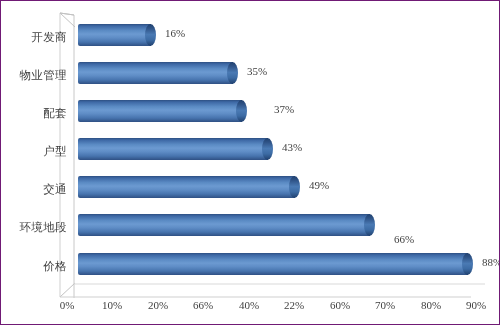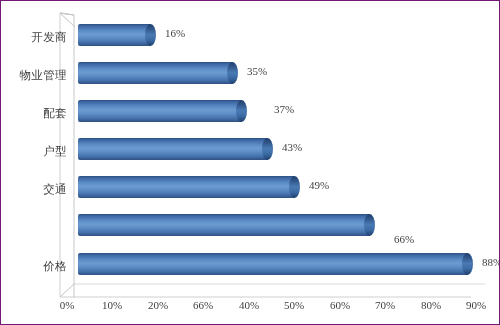--- a/index.html
+++ b/index.html
@@ -139,20 +139,21 @@
 
     <line x1="59" y1="296" x2="470" y2="296" stroke="#cfcfcf" stroke-width="1"></line>
   </svg>
 
   <div id="cat-axis">
     <div class="cat-label" style="top:30px;">开发商</div>
     <div class="cat-label" style="top:68px;">物业管理</div>
     <div class="cat-label" style="top:144px;">户型</div>
     <div class="cat-label" style="top:106px;">配套</div>
     <div class="cat-label" style="top:182px;">交通</div>
+    <div class="cat-label" style="top:220px;">环境地段</div>
     <div class="cat-label" style="top:259px;">价格</div>
   </div>
 
   <div id="bars-layer">
 
     <div class="bar-row" style="top:23px;left:77px;">
       <div class="bar-cyl" style="width:73px;"></div>
       <div class="bar-cap" style="left:67px;"></div>
       <div class="bar-value" style="left:87px;">16%</div>
     </div>
@@ -194,20 +195,20 @@
     </div>
 
   </div>
 
   <div id="x-axis">
     <div class="x-tick-label" style="left:66px;">0%</div>
     <div class="x-tick-label" style="left:111px;">10%</div>
     <div class="x-tick-label" style="left:157px;">20%</div>
     <div class="x-tick-label" style="left:202px;">66%</div>
     <div class="x-tick-label" style="left:248px;">40%</div>
-    <div class="x-tick-label" style="left:293px;">50%</div>
+    <div class="x-tick-label" style="left:293px;">22%</div>
     <div class="x-tick-label" style="left:339px;">60%</div>
     <div class="x-tick-label" style="left:384px;">70%</div>
     <div class="x-tick-label" style="left:430px;">80%</div>
     <div class="x-tick-label" style="left:475px;">90%</div>
   </div>
 
 </div>
 
 </body></html>

